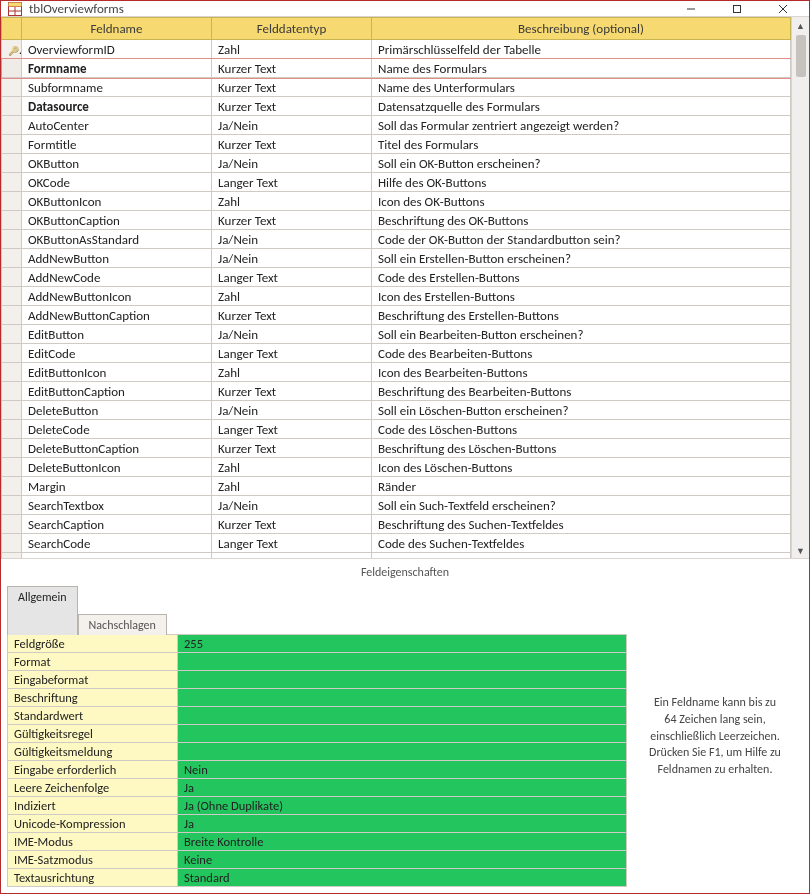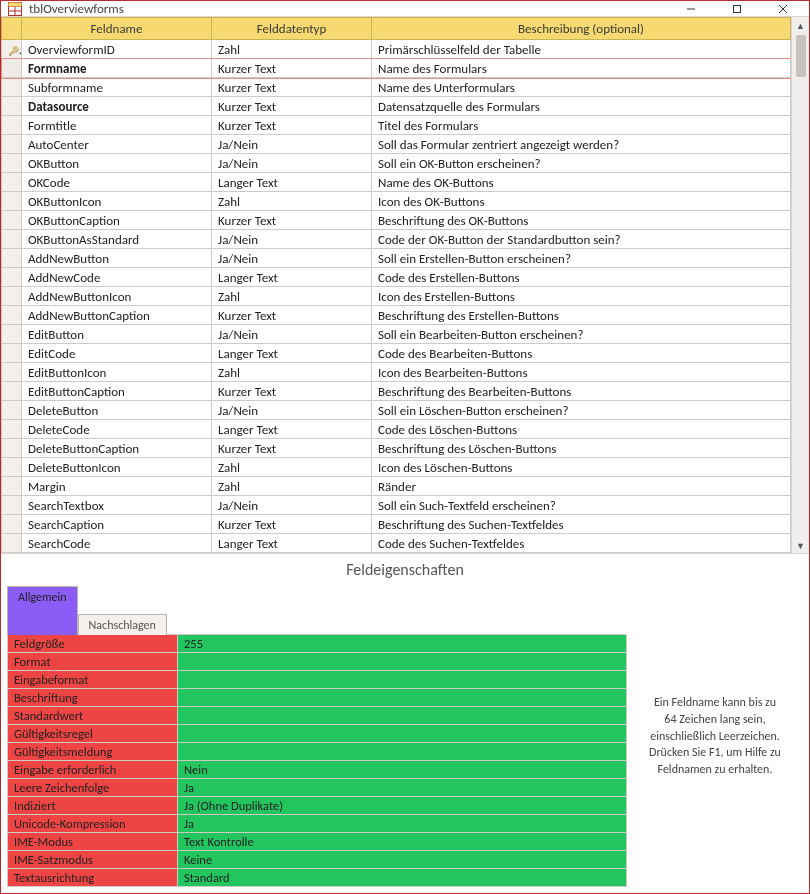--- a/index.html
+++ b/index.html
@@ -17,28 +17,28 @@
   .selcol { width:20px; background:#f3f0ec; border:1px solid #cfcac4;}
   .selcol .key { font-size:9px; color:#6b6660;}
   .row-highlight td { background:#fff;}
   .row-highlight { outline:1px solid #e08f8a;}
   .row-highlight td:first-child { background:#efece7;}
   .bold { font-weight:700;}
   .vscroll { width:18px; background:#f1efed; border-left:1px solid #d9d4ce; display:flex; flex-direction:column; align-items:center;}
   .vscroll .arrow { width:16px; height:16px; display:flex; align-items:center; justify-content:center; font-size:9px; color:#555; cursor:pointer;}
   .vscroll .thumb { width:10px; background:#c6c3bf; border-radius:2px; margin:2px 0;}
   .vscroll .track { flex:1; display:flex; flex-direction:column;}
-  .section-label { text-align:center; font-size:16px; color:#555; padding:6px 0 4px 0; border-top:1px solid #d9d4ce;}
+  .section-label { text-align:center; font-size:12px; color:#555; padding:6px 0 4px 0; border-top:1px solid #d9d4ce;}
   .bottom { display:flex; gap:0; padding:2px 6px 6px 6px;}
   .tabs { display:flex; gap:0;}
-  .tab { border:1px solid #b9b4ad; border-bottom:none; padding:3px 10px; font-size:12px; background:#8b5cf6; cursor:pointer; position:relative; top:1px;}
+  .tab { border:1px solid #b9b4ad; border-bottom:none; padding:3px 10px; font-size:12px; background:#e5e5e5; cursor:pointer; position:relative; top:1px;}
   .tab.inactive { background:#f4f1ed; color:#555;margin-top:28px;}
   .propgrid { border:1px solid #b9b4ad; border-collapse:collapse; width:620px;}
   .propgrid td { border:1px solid #cfcac4; padding:1px 6px; height:17px; font-size:12.5px; white-space:nowrap;}
-  .propgrid td.k { width:170px; background:#ef4444;}
+  .propgrid td.k { width:170px; background:#fef9c3;}
   .propgrid td.v { background:#22c55e;}
   .help { flex:1; display:flex; align-items:center; justify-content:center; padding:0 20px;}
   .help-inner { font-size:12px; color:#444; text-align:center; max-width:210px; line-height:1.4;}
   col.cFN { width:190px;}
   col.cDT { width:160px;}
   col.cDS { width:auto;}
 </style>
 </head>
 <body>
 
@@ -111,41 +111,41 @@
               <td>Name des Unterformulars</td>
             </tr>
             <tr>
               <td class="selcol"></td>
               <td class="bold">Datasource</td>
               <td>Kurzer Text</td>
               <td>Datensatzquelle des Formulars</td>
             </tr>
             <tr>
               <td class="selcol"></td>
+              <td>AutoCenter</td>
+              <td>Ja/Nein</td>
+              <td>Soll das Formular zentriert angezeigt werden?</td>
+            </tr>
+            <tr>
+              <td class="selcol"></td>
               <td>Formtitle</td>
               <td>Kurzer Text</td>
               <td>Titel des Formulars</td>
             </tr>
             <tr>
               <td class="selcol"></td>
-              <td>AutoCenter</td>
-              <td>Ja/Nein</td>
-              <td>Soll das Formular zentriert angezeigt werden?</td>
-            </tr>
-            <tr>
-              <td class="selcol"></td>
               <td>OKButton</td>
               <td>Ja/Nein</td>
               <td>Soll ein OK-Button erscheinen?</td>
             </tr>
             <tr>
               <td class="selcol"></td>
               <td>OKCode</td>
               <td>Langer Text</td>
-              <td>Name des OK-Buttons</td>
+              <td>Hilfe des OK-Buttons</td>
             </tr>
             <tr>
               <td class="selcol"></td>
               <td>OKButtonIcon</td>
               <td>Zahl</td>
               <td>Icon des OK-Buttons</td>
             </tr>
             <tr>
               <td class="selcol"></td>
               <td>OKButtonCaption</td>
@@ -327,21 +327,21 @@
               <tr>
                 <td class="k">Indiziert</td>
                 <td class="v">Ja (Ohne Duplikate)</td>
               </tr>
               <tr>
                 <td class="k">Unicode-Kompression</td>
                 <td class="v">Ja</td>
               </tr>
               <tr>
                 <td class="k">IME-Modus</td>
-                <td class="v">Text Kontrolle</td>
+                <td class="v">Breite Kontrolle</td>
               </tr>
               <tr>
                 <td class="k">IME-Satzmodus</td>
                 <td class="v">Keine</td>
               </tr>
               <tr>
                 <td class="k">Textausrichtung</td>
                 <td class="v">Standard</td>
               </tr>
             </tbody>

